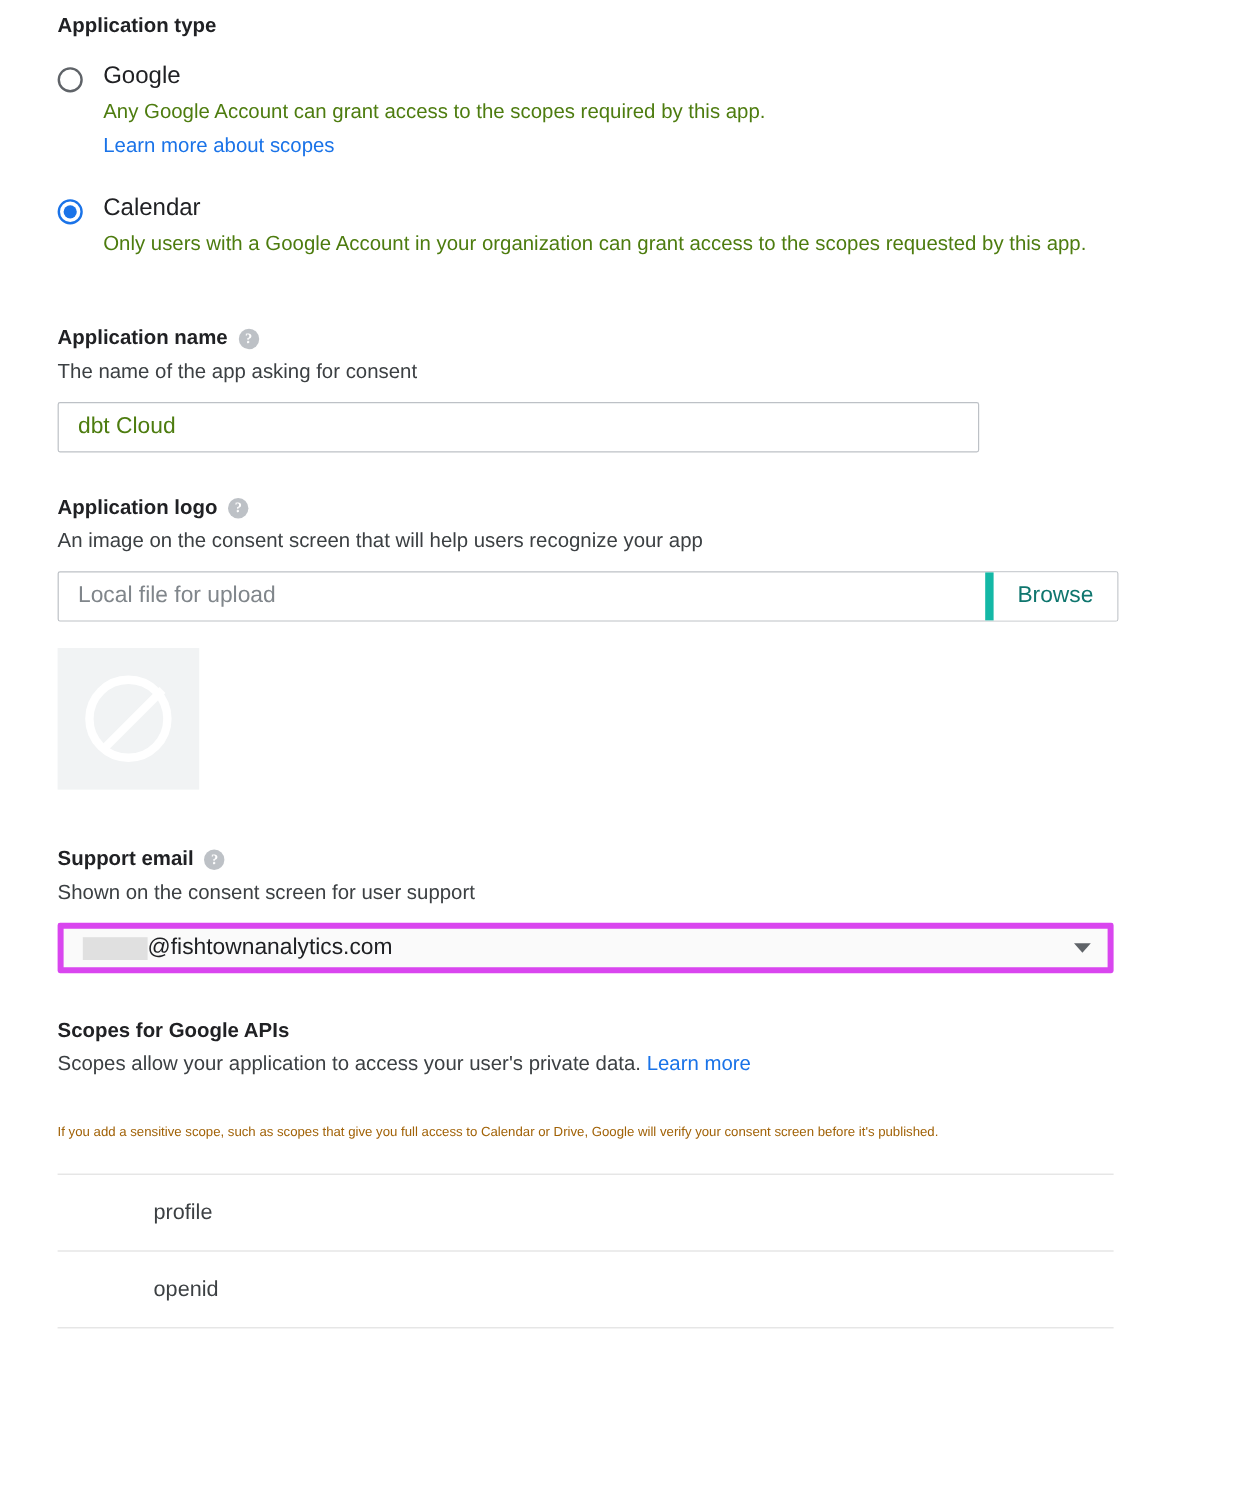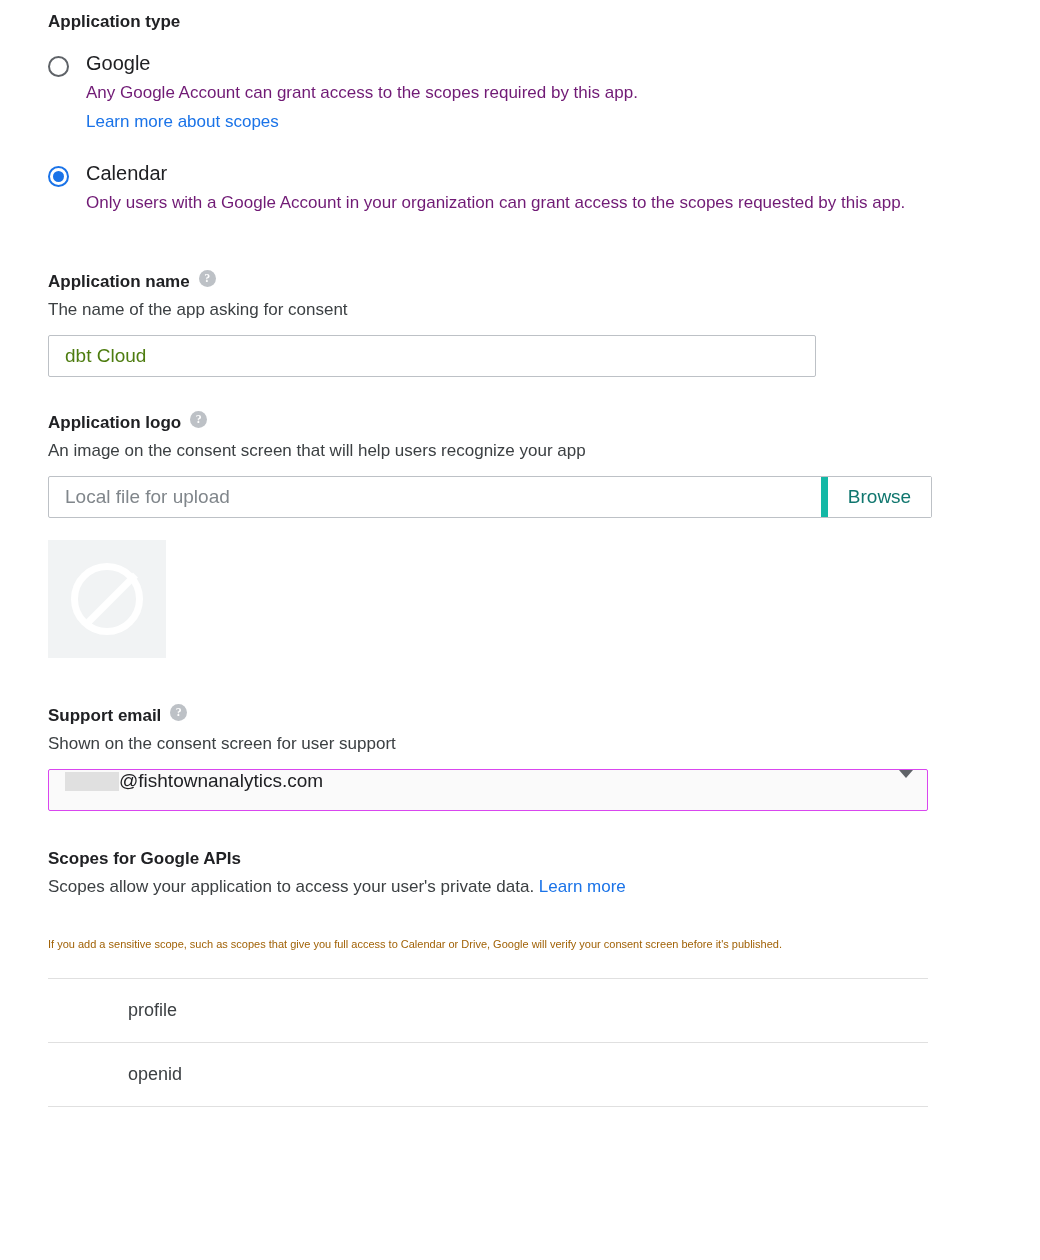--- a/index.html
+++ b/index.html
@@ -23,21 +23,21 @@
   
   .section-title {
     font-size: 17px;
     font-weight: bold;
     color: #202124;
     margin: 0;
     line-height: 24px;
   }
   .field-label-row {
     display: flex;
-    align-items: flex-start;
+    align-items: center;
     gap: 9px;
   }
   .help-icon {
     width: 17px;
     height: 17px;
     border-radius: 50%;
     background: #bdc1c6;
     color: #ffffff;
     font-size: 12px;
     font-weight: bold;
@@ -89,21 +89,21 @@
     top: 3px;
   }
   .radio-body { padding-top: 0; }
   .radio-title {
     font-size: 20px;
     color: #202124;
     line-height: 30px;
   }
   .radio-desc {
     font-size: 17px;
-    color: #701a75;
+    color: #4d7c0f;
     line-height: 30px;
     max-width: 880px;
   }
   .radio-link {
     font-size: 17px;
     line-height: 28px;
     display: inline-block;
   }
 
   
@@ -178,25 +178,25 @@
     width: 72px;
     height: 7px;
     background: #ffffff;
     transform: rotate(-45deg);
   }
 
   .select-row {
     margin-top: 12px;
     width: 880px;
     height: 42px;
-    border: 1px solid #d946ef;
+    border: 5px solid #d946ef;
     border-radius: 2px;
     background: #fafafa;
     display: flex;
-    align-items: flex-start;
+    align-items: center;
     padding: 0 14px 0 16px;
     cursor: pointer;
   }
   .select-value {
     flex: 1;
     font-size: 19px;
     color: #202124;
     display: flex;
     align-items: center;
   }

